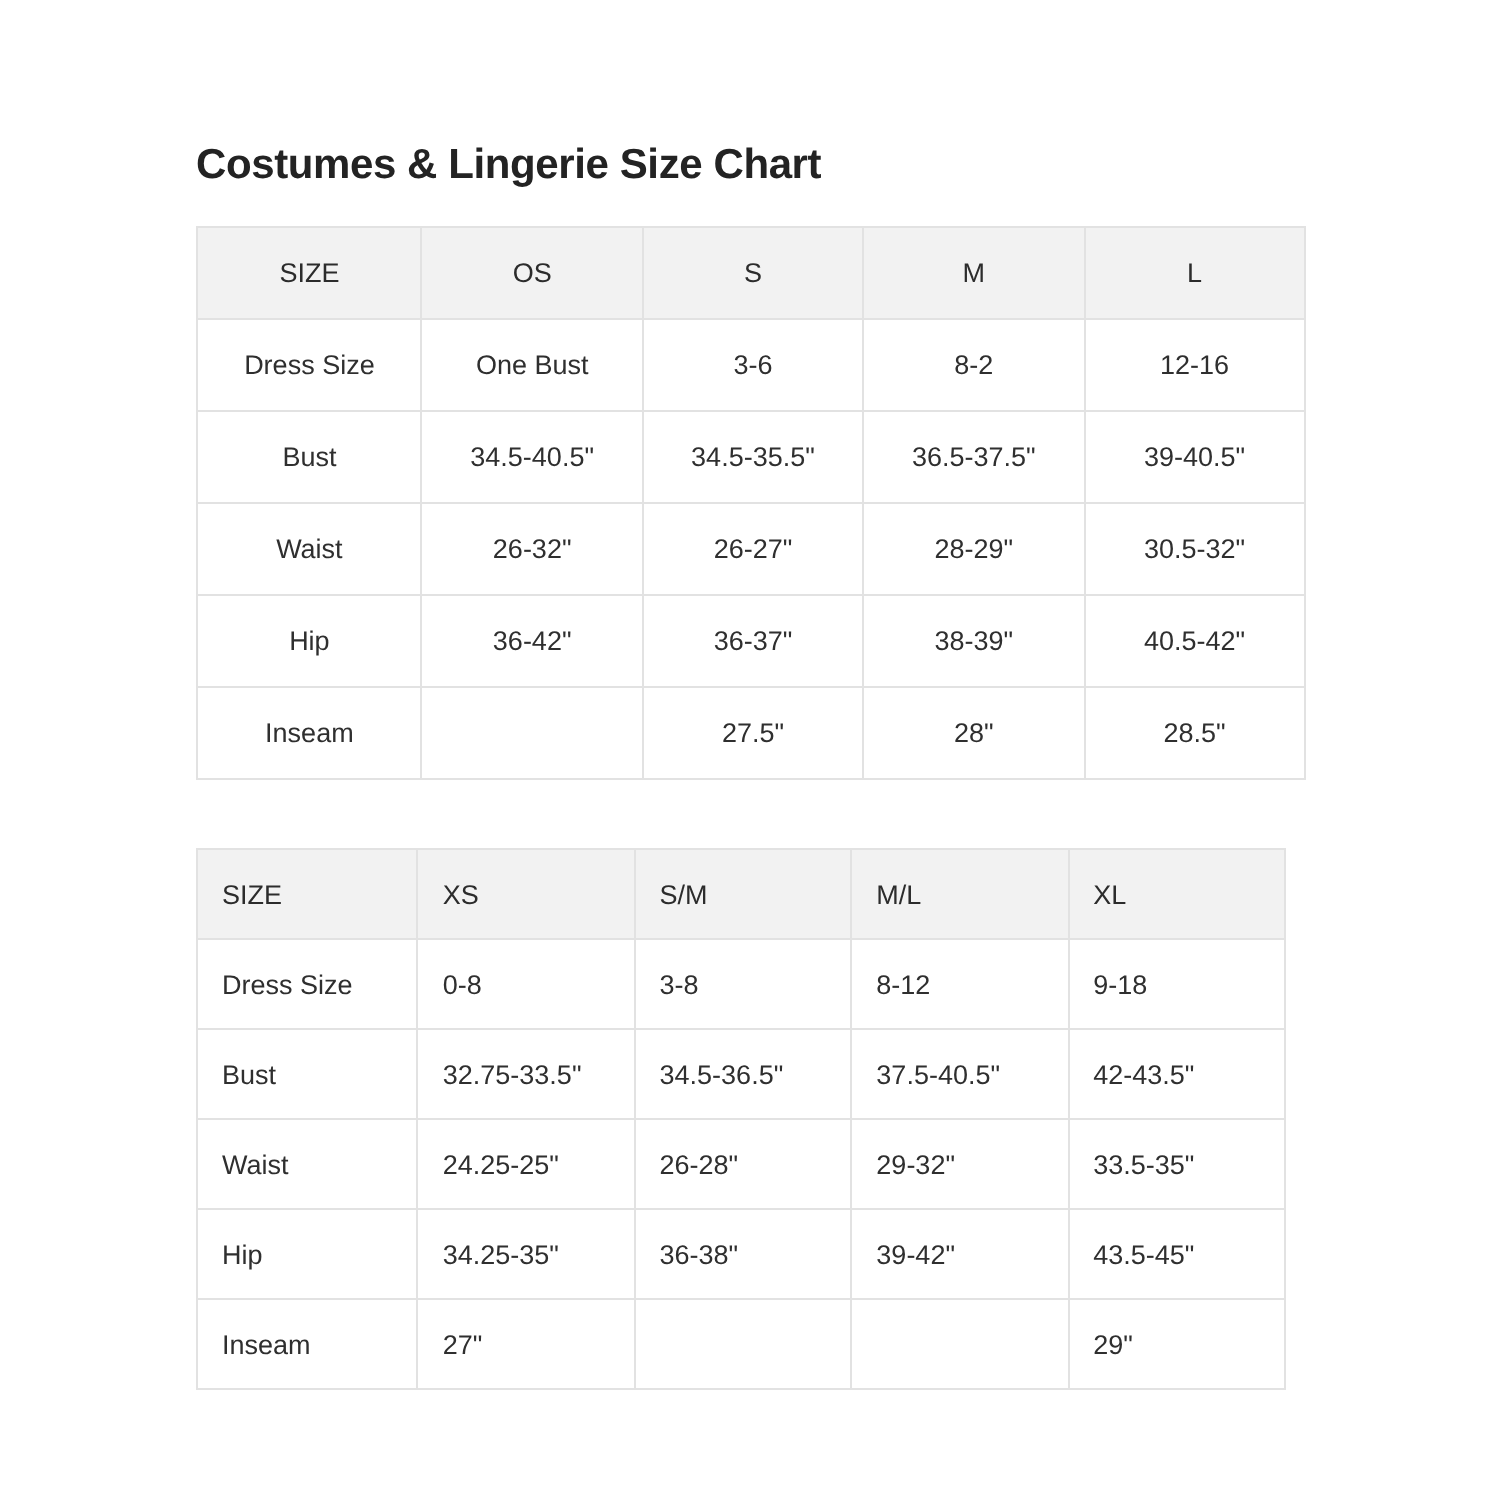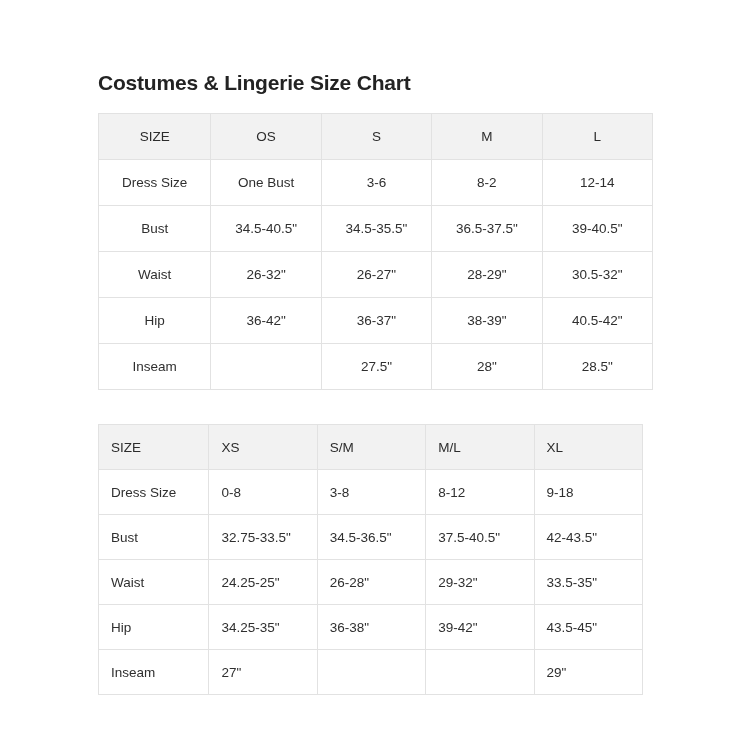--- a/index.html
+++ b/index.html
@@ -101,21 +101,21 @@
         <th>M</th>
         <th>L</th>
       </tr>
     </thead>
     <tbody>
       <tr>
         <td>Dress Size</td>
         <td>One Bust</td>
         <td>3-6</td>
         <td>8-2</td>
-        <td>12-14</td>
+        <td>12-16</td>
       </tr>
       <tr>
         <td>Bust</td>
         <td>34.5-40.5"</td>
         <td>34.5-35.5"</td>
         <td>36.5-37.5"</td>
         <td>39-40.5"</td>
       </tr>
       <tr>
         <td>Waist</td>

